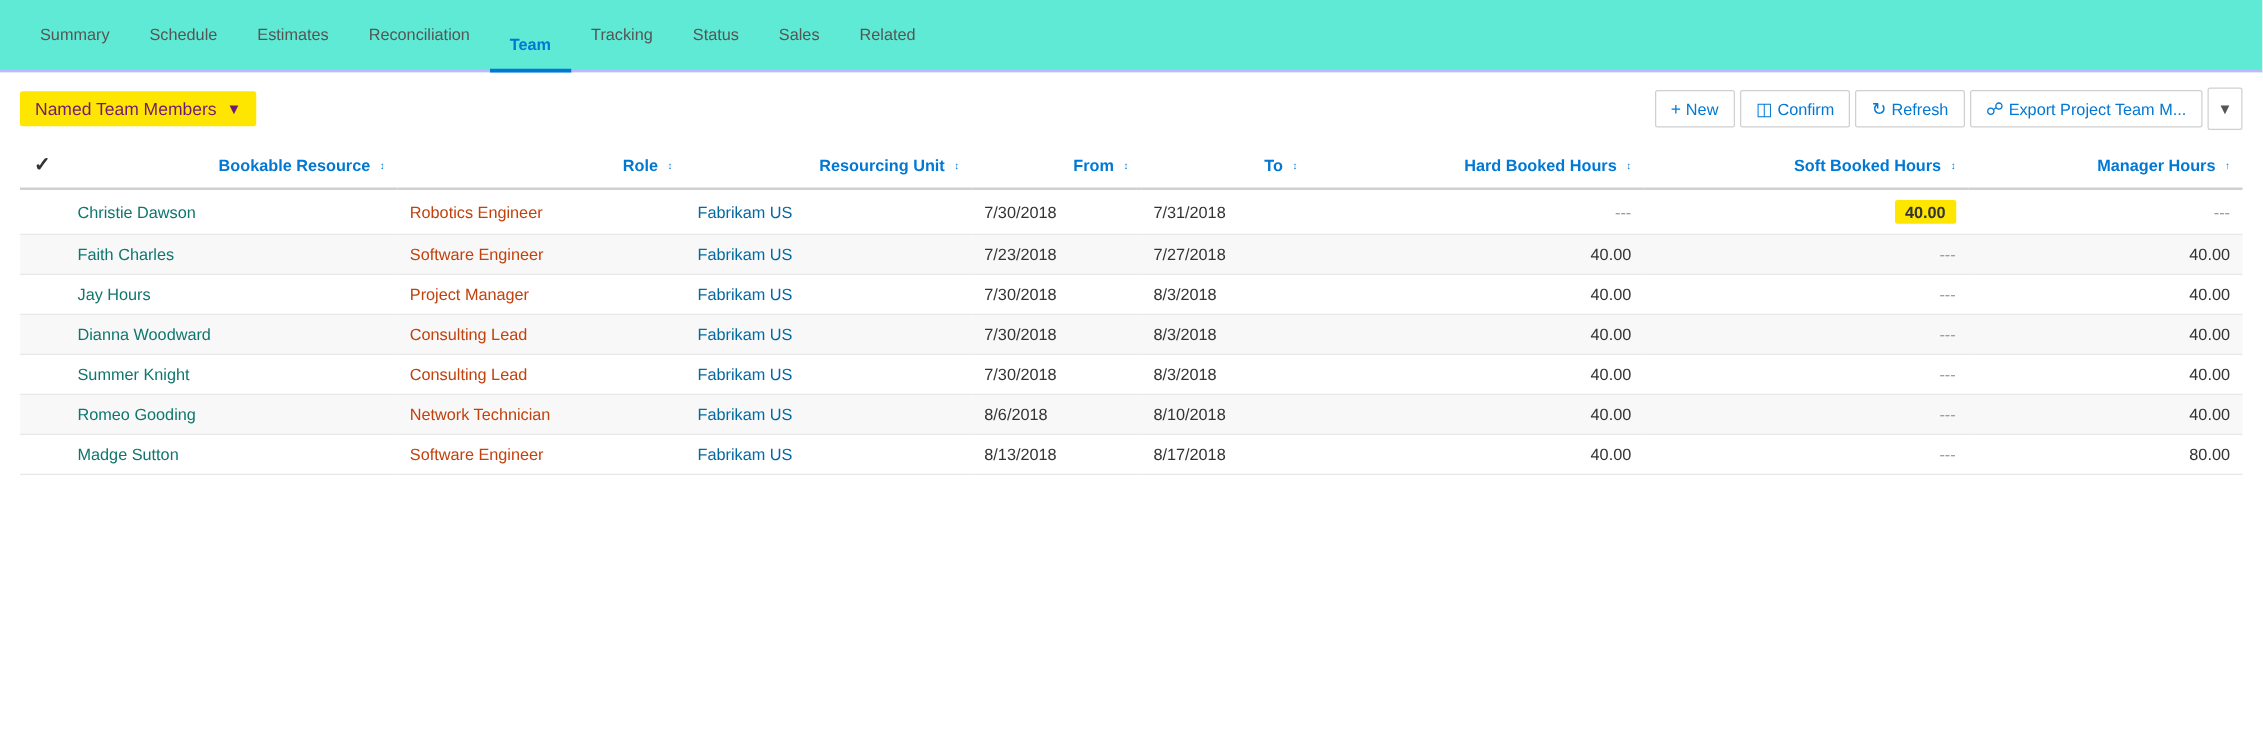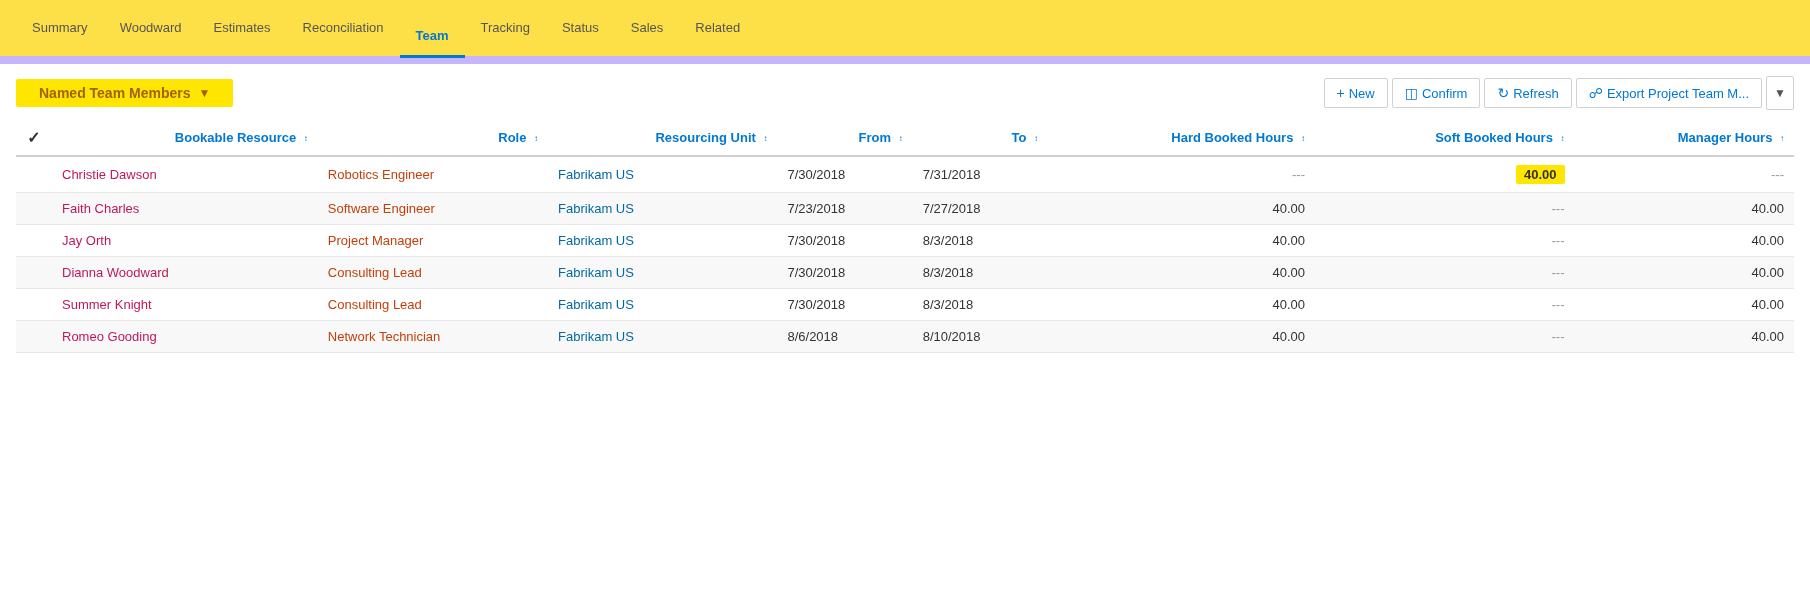--- a/index.html
+++ b/index.html
@@ -1,23 +1,23 @@
 <!DOCTYPE html>
 <html><head>
   <meta charset="utf-8">
   <style>
     * { box-sizing: border-box; margin: 0; padding: 0; }
     body { font-family: 'Segoe UI', Arial, sans-serif; font-size: 13px; background: #fff; color: #333; }
 
     
     .top-nav {
       display: flex; align-items: center; gap: 0;
-      border-bottom: 8px solid #c4b5fd;
+      border-bottom: 2px solid #c4b5fd;
       padding: 0 16px;
-      background: #fde047;
+      background: #5eead4;
     }
     .nav-item {
       padding: 12px 16px;
       cursor: pointer;
       color: #555;
       font-size: 13px;
       white-space: nowrap;
       border-bottom: 3px solid transparent;
       margin-bottom: -2px;
     }
@@ -38,24 +38,24 @@
     .section-header {
       display: flex;
       align-items: center;
       justify-content: space-between;
       margin-bottom: 10px;
     }
     .section-title-btn {
       display: flex; align-items: center; gap: 8px;
       background: #FFE600;
       border: none;
-      padding: 6px 23px;
+      padding: 6px 12px;
       font-size: 14px;
-      font-weight: 700;
-      color: #a16207;
+      font-weight: 400;
+      color: #701a75;
       cursor: pointer;
       border-radius: 2px;
     }
     .section-title-btn .chevron {
       font-size: 12px;
     }
 
     
     .toolbar {
       display: flex; align-items: center; gap: 4px;
@@ -106,42 +106,42 @@
       vertical-align: middle;
     }
     .data-table th.check-col { width: 36px; text-align: center; }
     .data-table td {
       padding: 8px 10px;
       border-bottom: 1px solid #e8e8e8;
       vertical-align: middle;
     }
     .data-table tr:nth-child(even) td { background: #f8f8f8; }
     .data-table tr:nth-child(odd) td { background: #fff; }
-    .resource-link { color: #be185d; cursor: pointer; text-decoration: none; }
+    .resource-link { color: #0f766e; cursor: pointer; text-decoration: none; }
     .role-link { color: #c2410c; cursor: pointer; text-decoration: none; }
     .resunit-link { color: #0369a1; cursor: pointer; text-decoration: none; }
     .hours-cell { text-align: right; color: #333; }
     .hours-highlight {
       background: #FFE600;
       padding: 2px 8px;
       border-radius: 2px;
       display: inline-block;
       font-weight: 600;
     }
     .dash { color: #999; }
     .check-mark { color: #333; font-size: 16px; }
     .col-right { text-align: right; }
     .th-right { text-align: right; }
   </style>
 </head>
 <body>
 
 <nav class="top-nav">
   <div class="nav-item">Summary</div>
-  <div class="nav-item">Woodward</div>
+  <div class="nav-item">Schedule</div>
   <div class="nav-item">Estimates</div>
   <div class="nav-item">Reconciliation</div>
   <div class="nav-item active">Team</div>
   <div class="nav-item">Tracking</div>
   <div class="nav-item">Status</div>
   <div class="nav-item">Sales</div>
   <div class="nav-item">Related</div>
 </nav>
 
 <div class="main">
@@ -234,21 +234,21 @@
           <td><a class="role-link">Software Engineer</a></td>
           <td><a class="resunit-link">Fabrikam US</a></td>
           <td>7/23/2018</td>
           <td>7/27/2018</td>
           <td class="hours-cell col-right">40.00</td>
           <td class="hours-cell col-right"><span class="dash">---</span></td>
           <td class="hours-cell col-right">40.00</td>
         </tr>
         <tr>
           <td style="text-align: center;"></td>
-          <td><a class="resource-link">Jay Orth</a></td>
+          <td><a class="resource-link">Jay Hours</a></td>
           <td><a class="role-link">Project Manager</a></td>
           <td><a class="resunit-link">Fabrikam US</a></td>
           <td>7/30/2018</td>
           <td>8/3/2018</td>
           <td class="hours-cell col-right">40.00</td>
           <td class="hours-cell col-right"><span class="dash">---</span></td>
           <td class="hours-cell col-right">40.00</td>
         </tr>
         <tr>
           <td style="text-align: center;"></td>
@@ -275,16 +275,27 @@
         <tr>
           <td style="text-align: center;"></td>
           <td><a class="resource-link">Romeo Gooding</a></td>
           <td><a class="role-link">Network Technician</a></td>
           <td><a class="resunit-link">Fabrikam US</a></td>
           <td>8/6/2018</td>
           <td>8/10/2018</td>
           <td class="hours-cell col-right">40.00</td>
           <td class="hours-cell col-right"><span class="dash">---</span></td>
           <td class="hours-cell col-right">40.00</td>
+        </tr>
+        <tr>
+          <td style="text-align: center;"></td>
+          <td><a class="resource-link">Madge Sutton</a></td>
+          <td><a class="role-link">Software Engineer</a></td>
+          <td><a class="resunit-link">Fabrikam US</a></td>
+          <td>8/13/2018</td>
+          <td>8/17/2018</td>
+          <td class="hours-cell col-right">40.00</td>
+          <td class="hours-cell col-right"><span class="dash">---</span></td>
+          <td class="hours-cell col-right">80.00</td>
         </tr>
       </tbody>
   </table>
 </div>
 
 </body></html>

